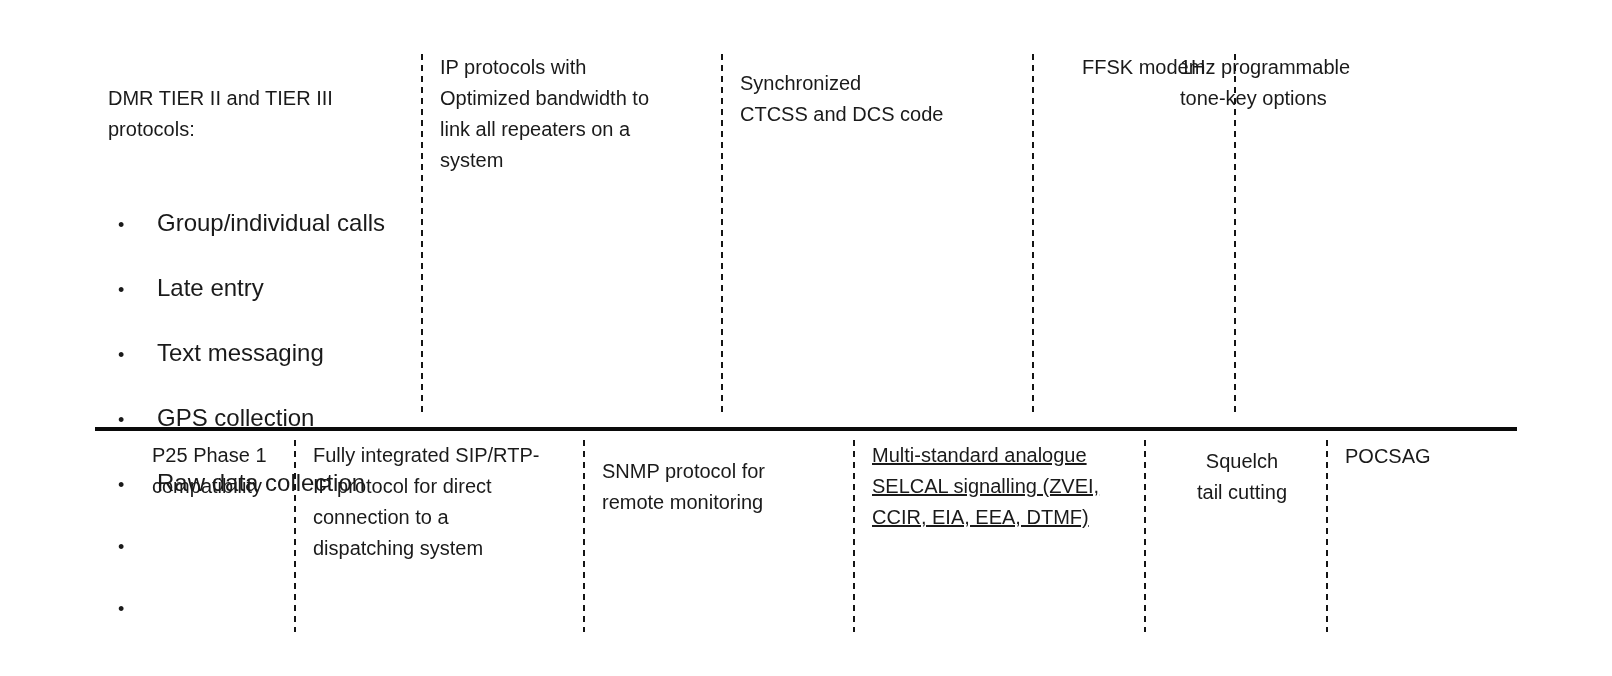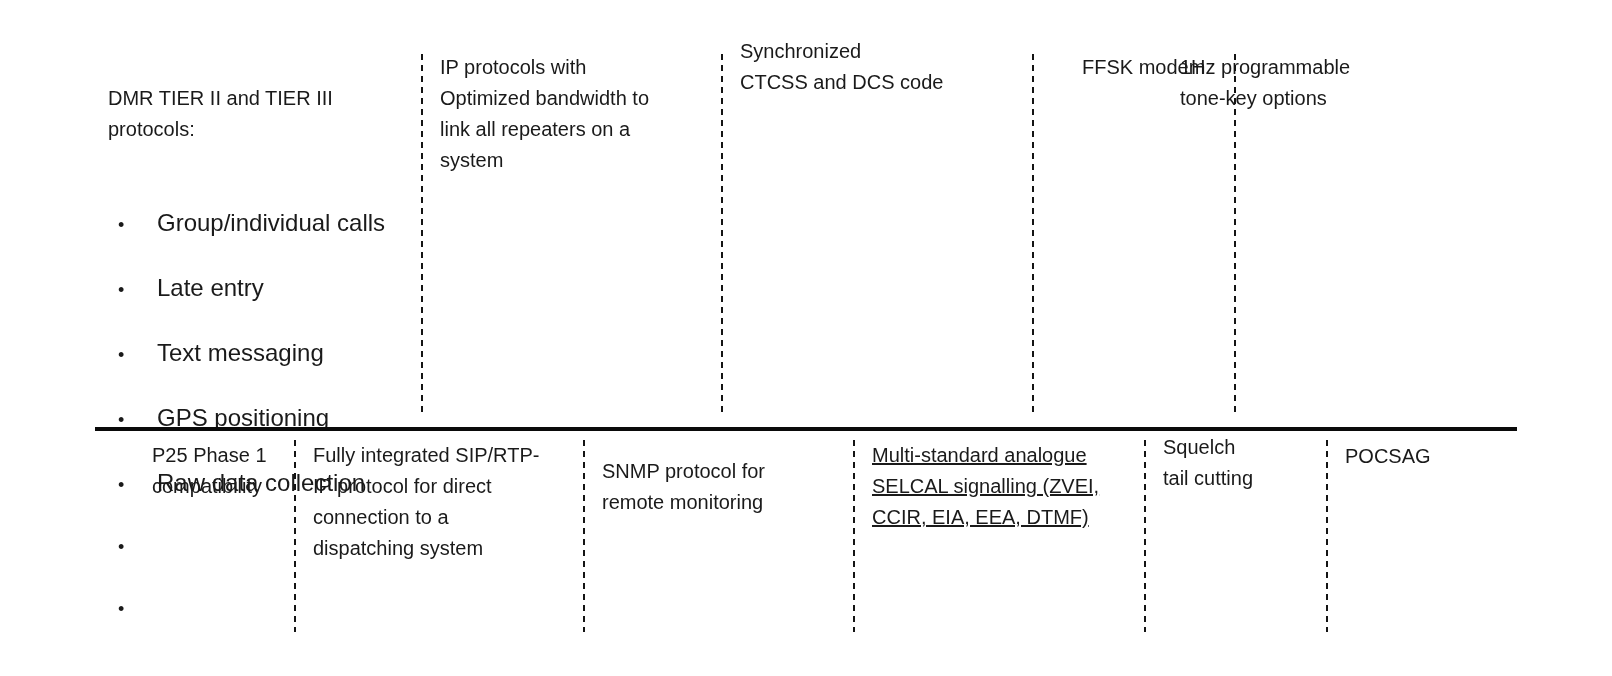--- a/index.html
+++ b/index.html
@@ -67,41 +67,41 @@
       <li class="bullet-row">
         <span class="bullet-dot">•</span>
         <span class="bullet-text">Late entry</span>
       </li>
       <li class="bullet-row">
         <span class="bullet-dot">•</span>
         <span class="bullet-text">Text messaging</span>
       </li>
       <li class="bullet-row">
         <span class="bullet-dot">•</span>
-        <span class="bullet-text">GPS positioning</span>
+        <span class="bullet-text">GPS collection</span>
       </li>
       <li class="bullet-row">
         <span class="bullet-dot">•</span>
         <span class="bullet-text">Raw data collection</span>
       </li>
       <li class="bullet-row">
         <span class="bullet-dot">•</span>
       </li>
       <li class="bullet-row">
         <span class="bullet-dot">•</span>
       </li>
     </ul>
   </div>
 
   <div class="cell" style="left:440px; top:52px; width:268px;">IP protocols with
 Optimized bandwidth to
 link all repeaters on a
 system</div>
 
-  <div class="cell" style="left:740px; top:36px; width:282px;">Synchronized
+  <div class="cell" style="left:740px; top:68px; width:282px;">Synchronized
 CTCSS and DCS code</div>
 
   <div class="cell" style="left:1050px; top:52px; width:175px;margin-left:32px;">FFSK modem</div>
 
   <div class="cell" style="left:1180px; top:52px; width:330px;">1Hz programmable
 tone-key options</div>
 
   <div class="vdash" style="left:421px; top:54px; height:358px;"></div>
   <div class="vdash" style="left:721px; top:54px; height:358px;"></div>
   <div class="vdash" style="left:1032px; top:54px; height:358px;"></div>
@@ -117,21 +117,21 @@
 connection to a
 dispatching system</div>
 
   <div class="cell" style="left:602px; top:456px; width:242px;">SNMP protocol for
 remote monitoring</div>
 
   <div class="cell" style="left:872px; top:440px; width:266px;text-decoration:underline;">Multi-standard analogue
 SELCAL signalling (ZVEI,
 CCIR, EIA, EEA, DTMF)</div>
 
-  <div class="cell" style="left:1163px; top:432px; width:158px;">Squelch
+  <div class="cell" style="left:1163px; top:446px; width:158px;text-align:center;">Squelch
 tail cutting</div>
 
   <div class="cell" style="left:1345px; top:441px; width:250px;">POCSAG</div>
 
   <div class="vdash" style="left:294px; top:440px; height:192px;"></div>
   <div class="vdash" style="left:583px; top:440px; height:192px;"></div>
   <div class="vdash" style="left:853px; top:440px; height:192px;"></div>
   <div class="vdash" style="left:1144px; top:440px; height:192px;"></div>
   <div class="vdash" style="left:1326px; top:440px; height:192px;"></div>
 

